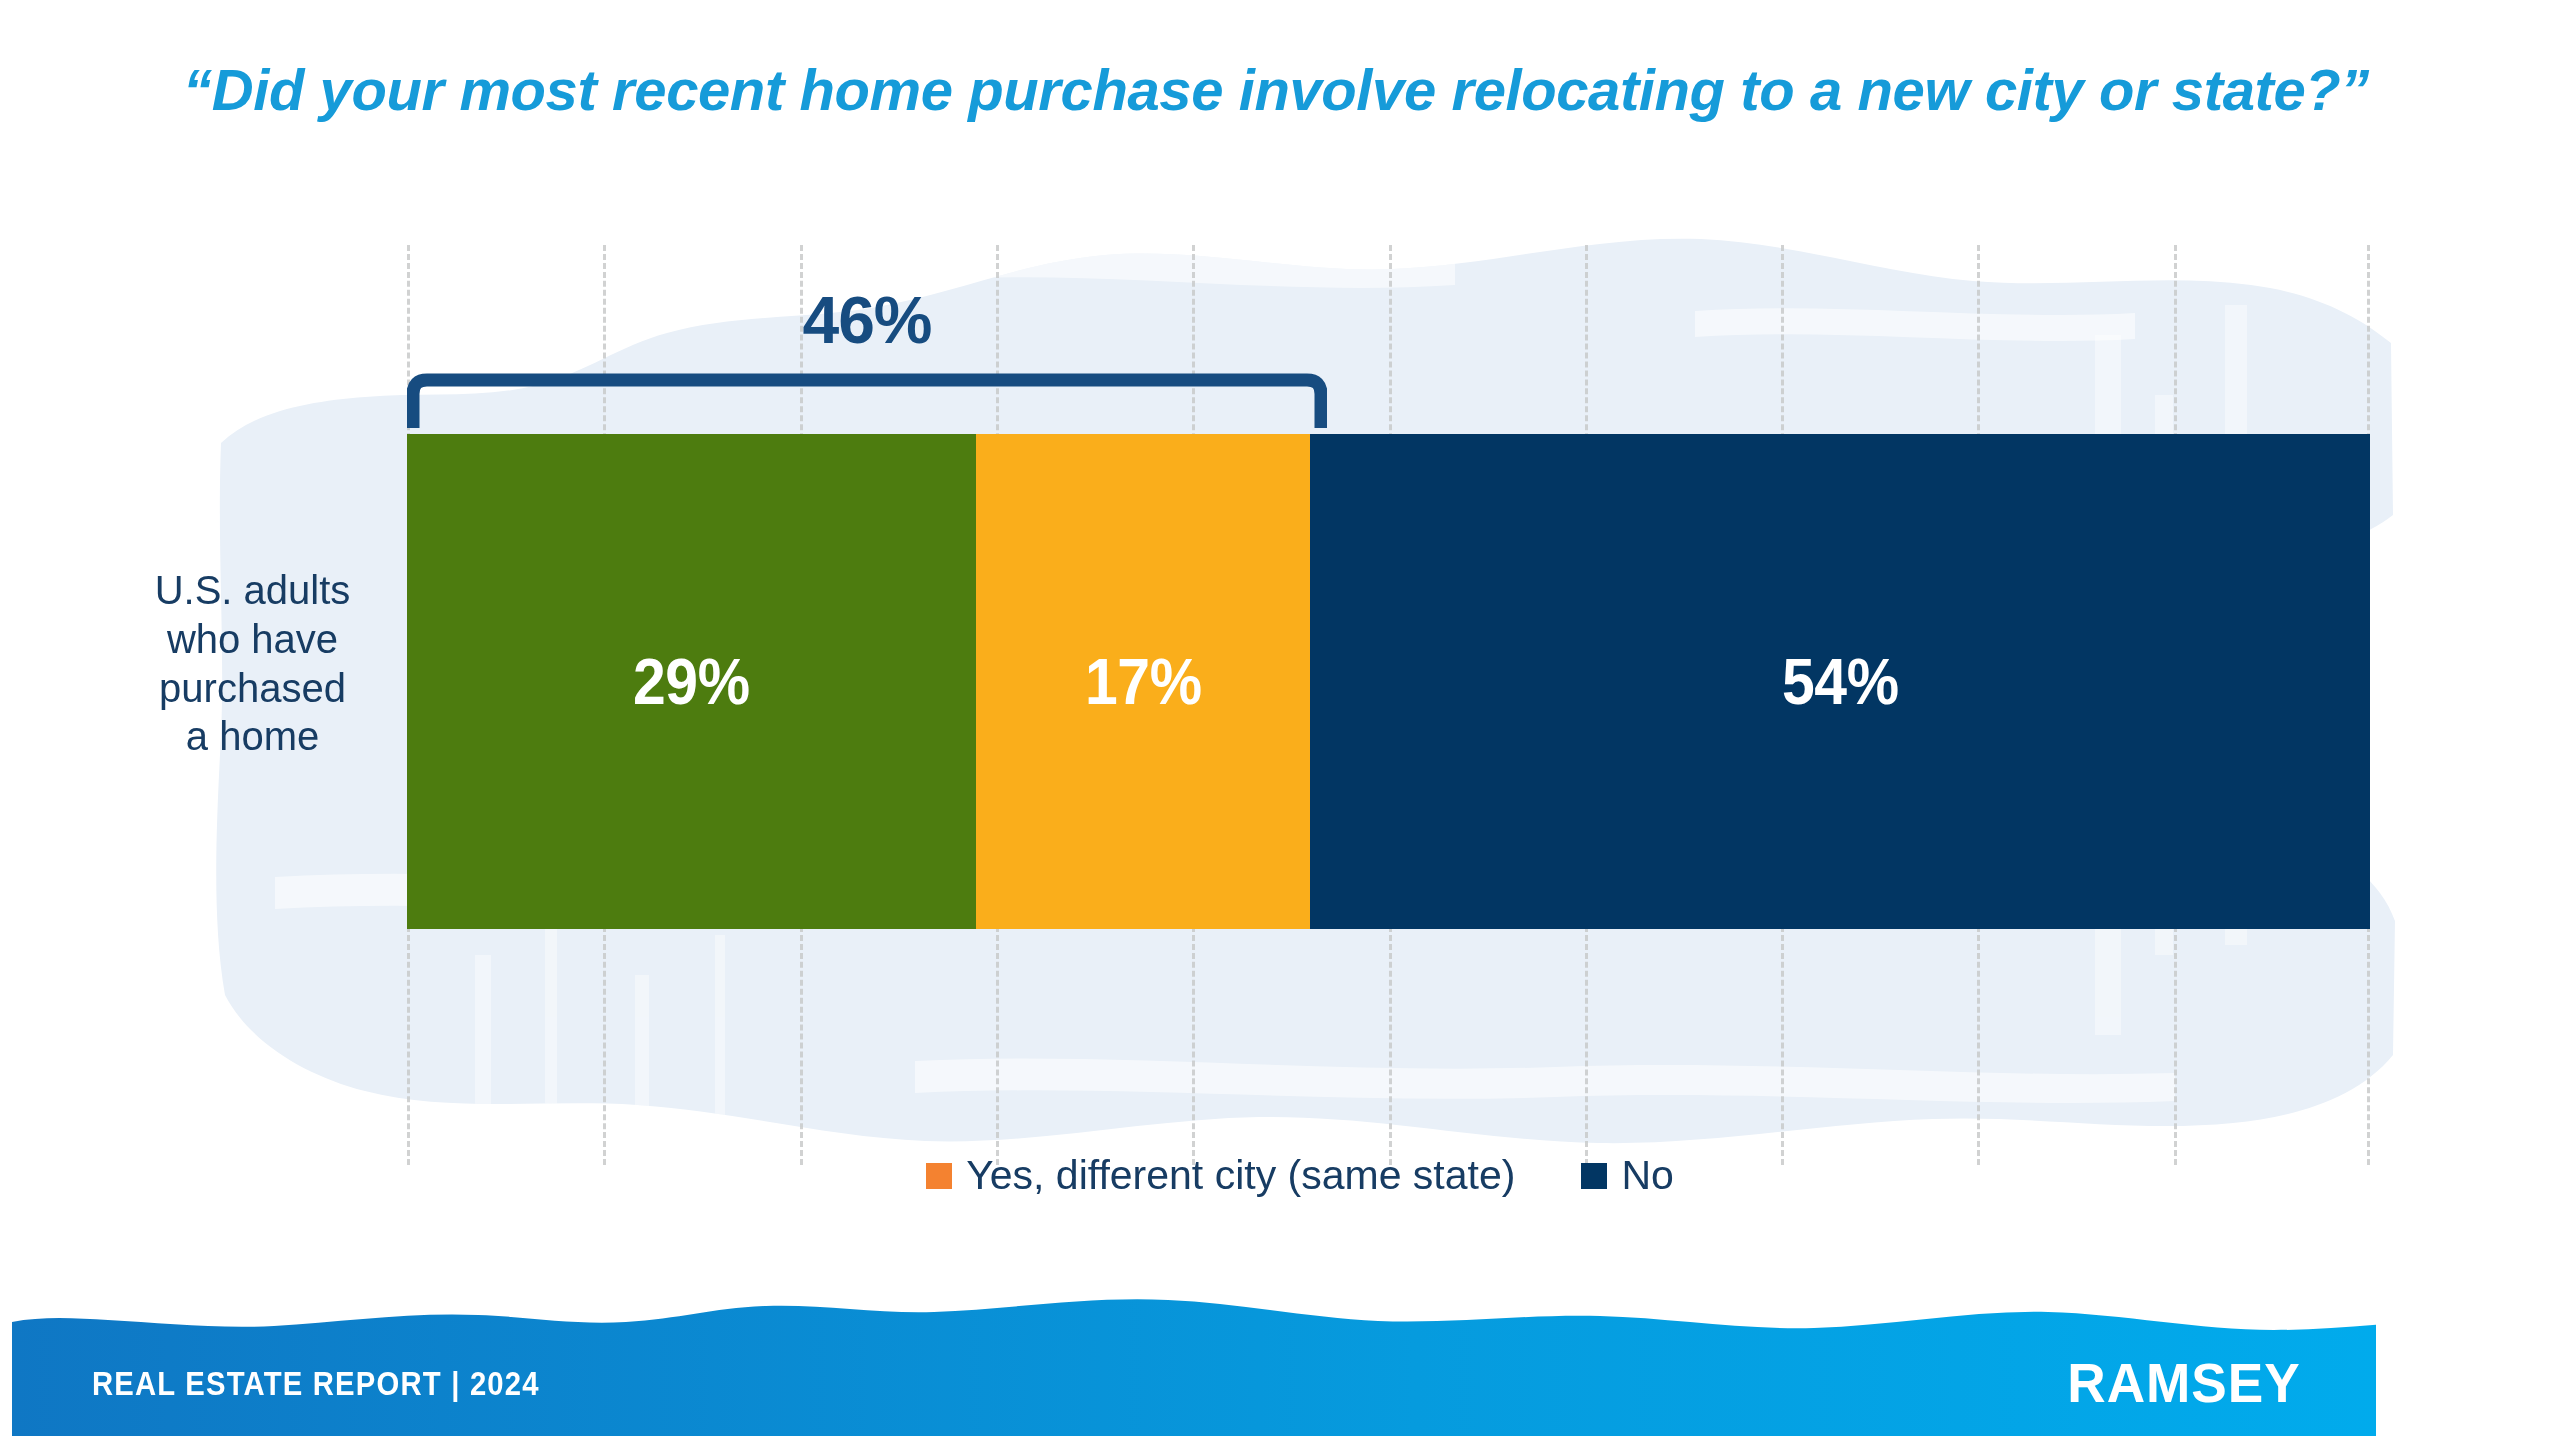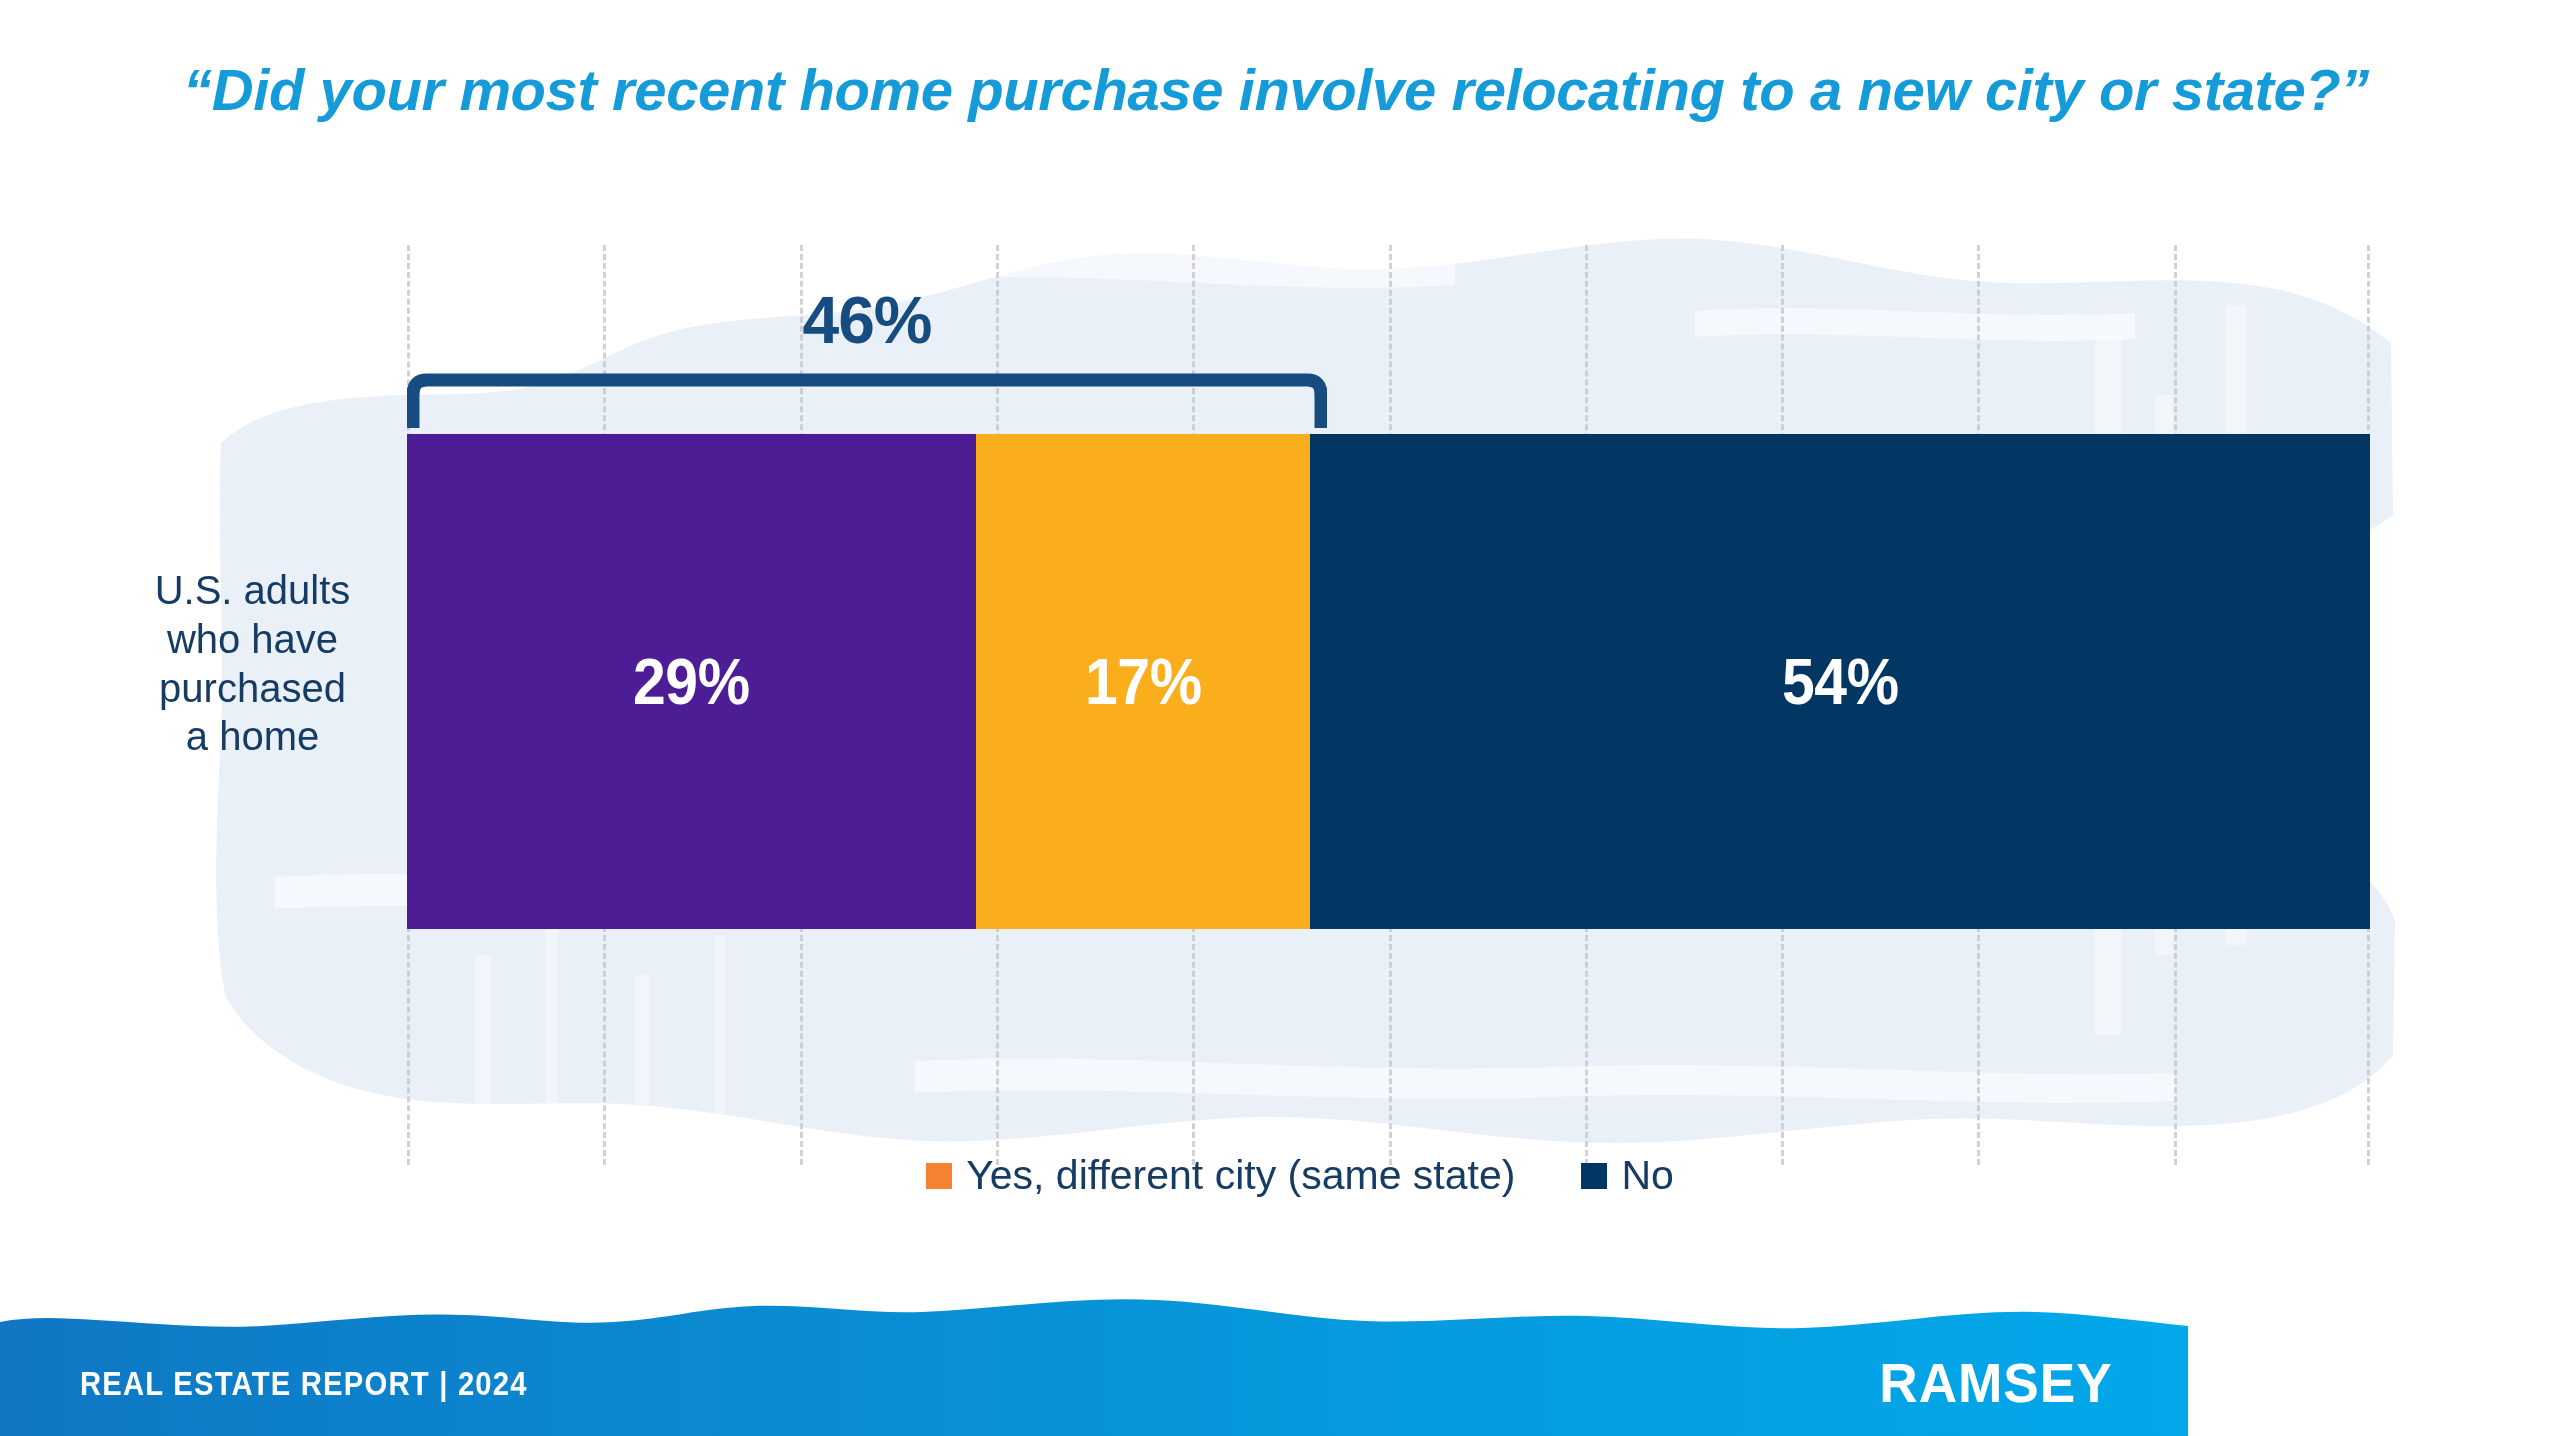--- a/index.html
+++ b/index.html
@@ -137,22 +137,22 @@
   .legend-label {
     font-size:41px;
     color:#173C63;
     white-space:nowrap;
     font-family:"Liberation Sans", sans-serif;
   }
 
   
   #footer {
     position:absolute;
-    left:0; top:1288px;
-    width:2188px; height:148px;
+    left:12px; top:1288px;
+    width:2364px; height:148px;
     overflow:hidden;
   }
   #footer-shape { position:absolute; left:0; top:0; width:2552px; height:148px; }
   #footer-caption {
     position:absolute;
     left:80px; top:76px;
     font-size:34px;
     font-weight:600;
     letter-spacing:1.4px;
     color:#ffffff;
@@ -255,21 +255,21 @@
   </div>
 
   <div id="category-label">
     <span>U.S. adults</span><br>
     <span>who have</span><br>
     <span>purchased</span><br>
     <span>a home</span>
   </div>
 
   <div id="stacked-bar">
-    <div class="bar-segment" style="width:29%; background:#4c1d95;">
+    <div class="bar-segment" style="width:29%; background:#4d7c0f;">
       <span class="bar-value">29%</span>
     </div>
     <div class="bar-segment" style="width:17%; background:#FAAE1B;">
       <span class="bar-value">17%</span>
     </div>
     <div class="bar-segment" style="width:54%; background:#023663;">
       <span class="bar-value">54%</span>
     </div>
   </div>
 

